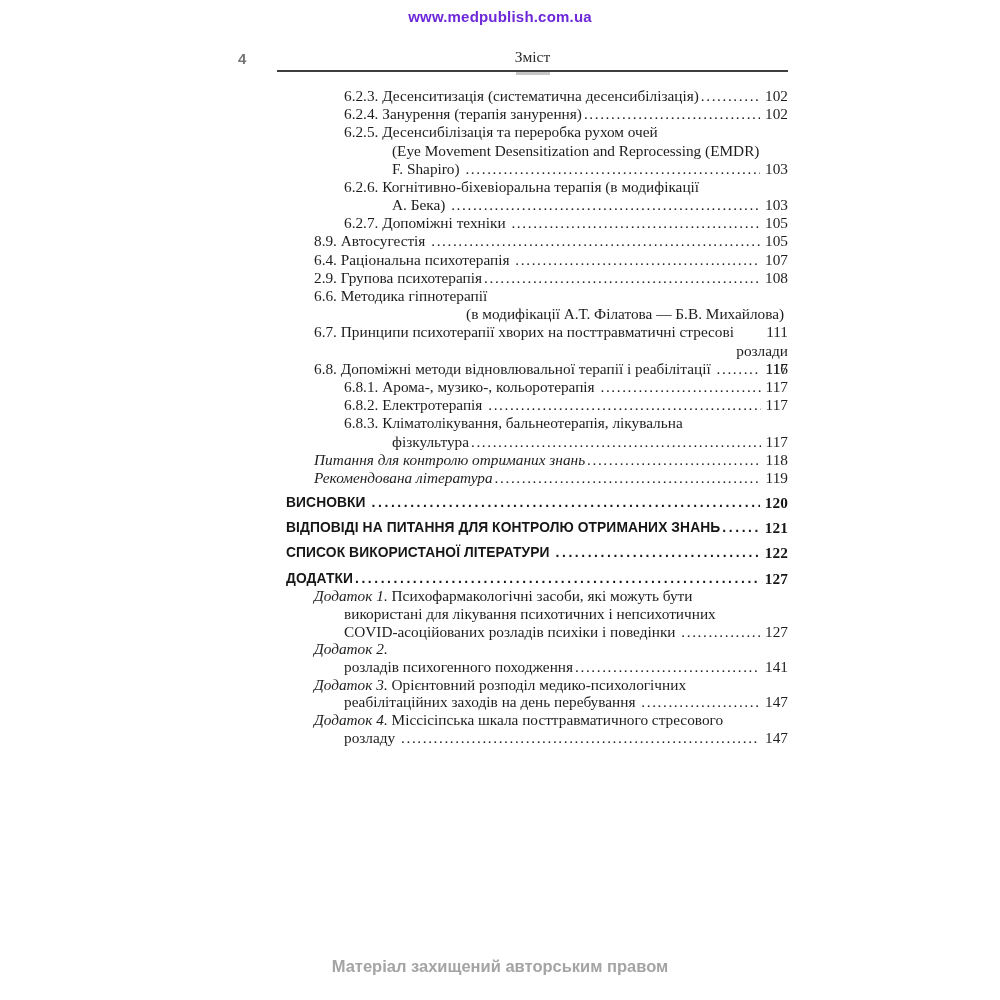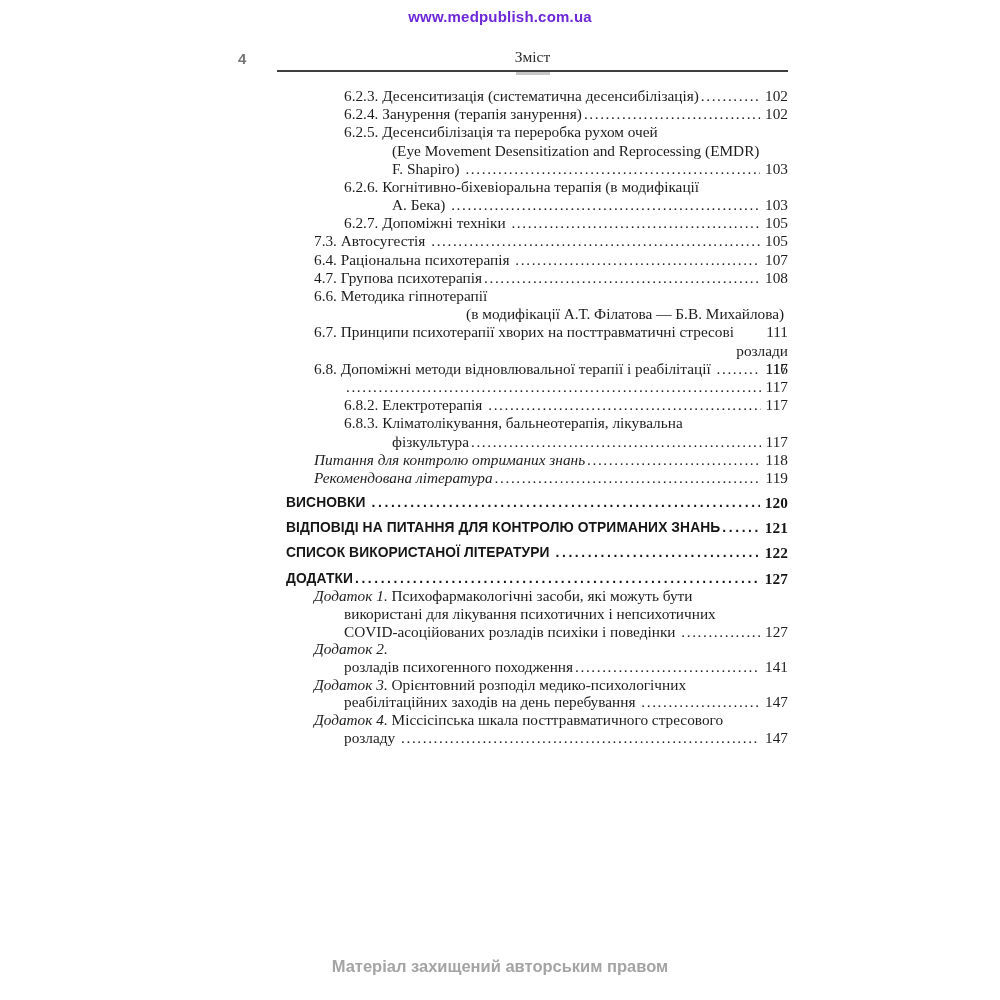--- a/index.html
+++ b/index.html
@@ -94,31 +94,31 @@
         <span class="t">А. Бека) </span>
         <span class="dots"></span>
         <span class="pg">103</span>
       </div>
       <div class="row ind-l3">
         <span class="t">6.2.7. Допоміжні техніки </span>
         <span class="dots"></span>
         <span class="pg">105</span>
       </div>
       <div class="row ind-l2">
-        <span class="t">7.3. Автосугестія </span>
+        <span class="t">8.9. Автосугестія </span>
         <span class="dots"></span>
         <span class="pg">105</span>
       </div>
       <div class="row ind-l2">
         <span class="t">6.4. Раціональна психотерапія </span>
         <span class="dots"></span>
         <span class="pg">107</span>
       </div>
       <div class="row ind-l2">
-        <span class="t">4.7. Групова психотерапія</span>
+        <span class="t">2.9. Групова психотерапія</span>
         <span class="dots"></span>
         <span class="pg">108</span>
       </div>
       <div class="row ind-l2">
         <span class="t">6.6. Методика гіпнотерапії</span>
       </div>
       <div class="row ind-l2c">
         <span class="t">(в модифікації А.Т. Філатова — Б.В. Михайлова) </span>
         <span class="dots"></span>
         <span class="pg">111</span>
@@ -130,20 +130,21 @@
         <span class="t">розлади</span>
         <span class="dots"></span>
         <span class="pg">116</span>
       </div>
       <div class="row ind-l2">
         <span class="t">6.8. Допоміжні методи відновлювальної терапії і реабілітації </span>
         <span class="dots"></span>
         <span class="pg">117</span>
       </div>
       <div class="row ind-l3">
+        <span class="t">6.8.1. Арома-, музико-, кольоротерапія </span>
         <span class="dots"></span>
         <span class="pg">117</span>
       </div>
       <div class="row ind-l3">
         <span class="t">6.8.2. Електротерапія </span>
         <span class="dots"></span>
         <span class="pg">117</span>
       </div>
       <div class="row ind-l3">
         <span class="t">6.8.3. Кліматолікування, бальнеотерапія, лікувальна</span>

